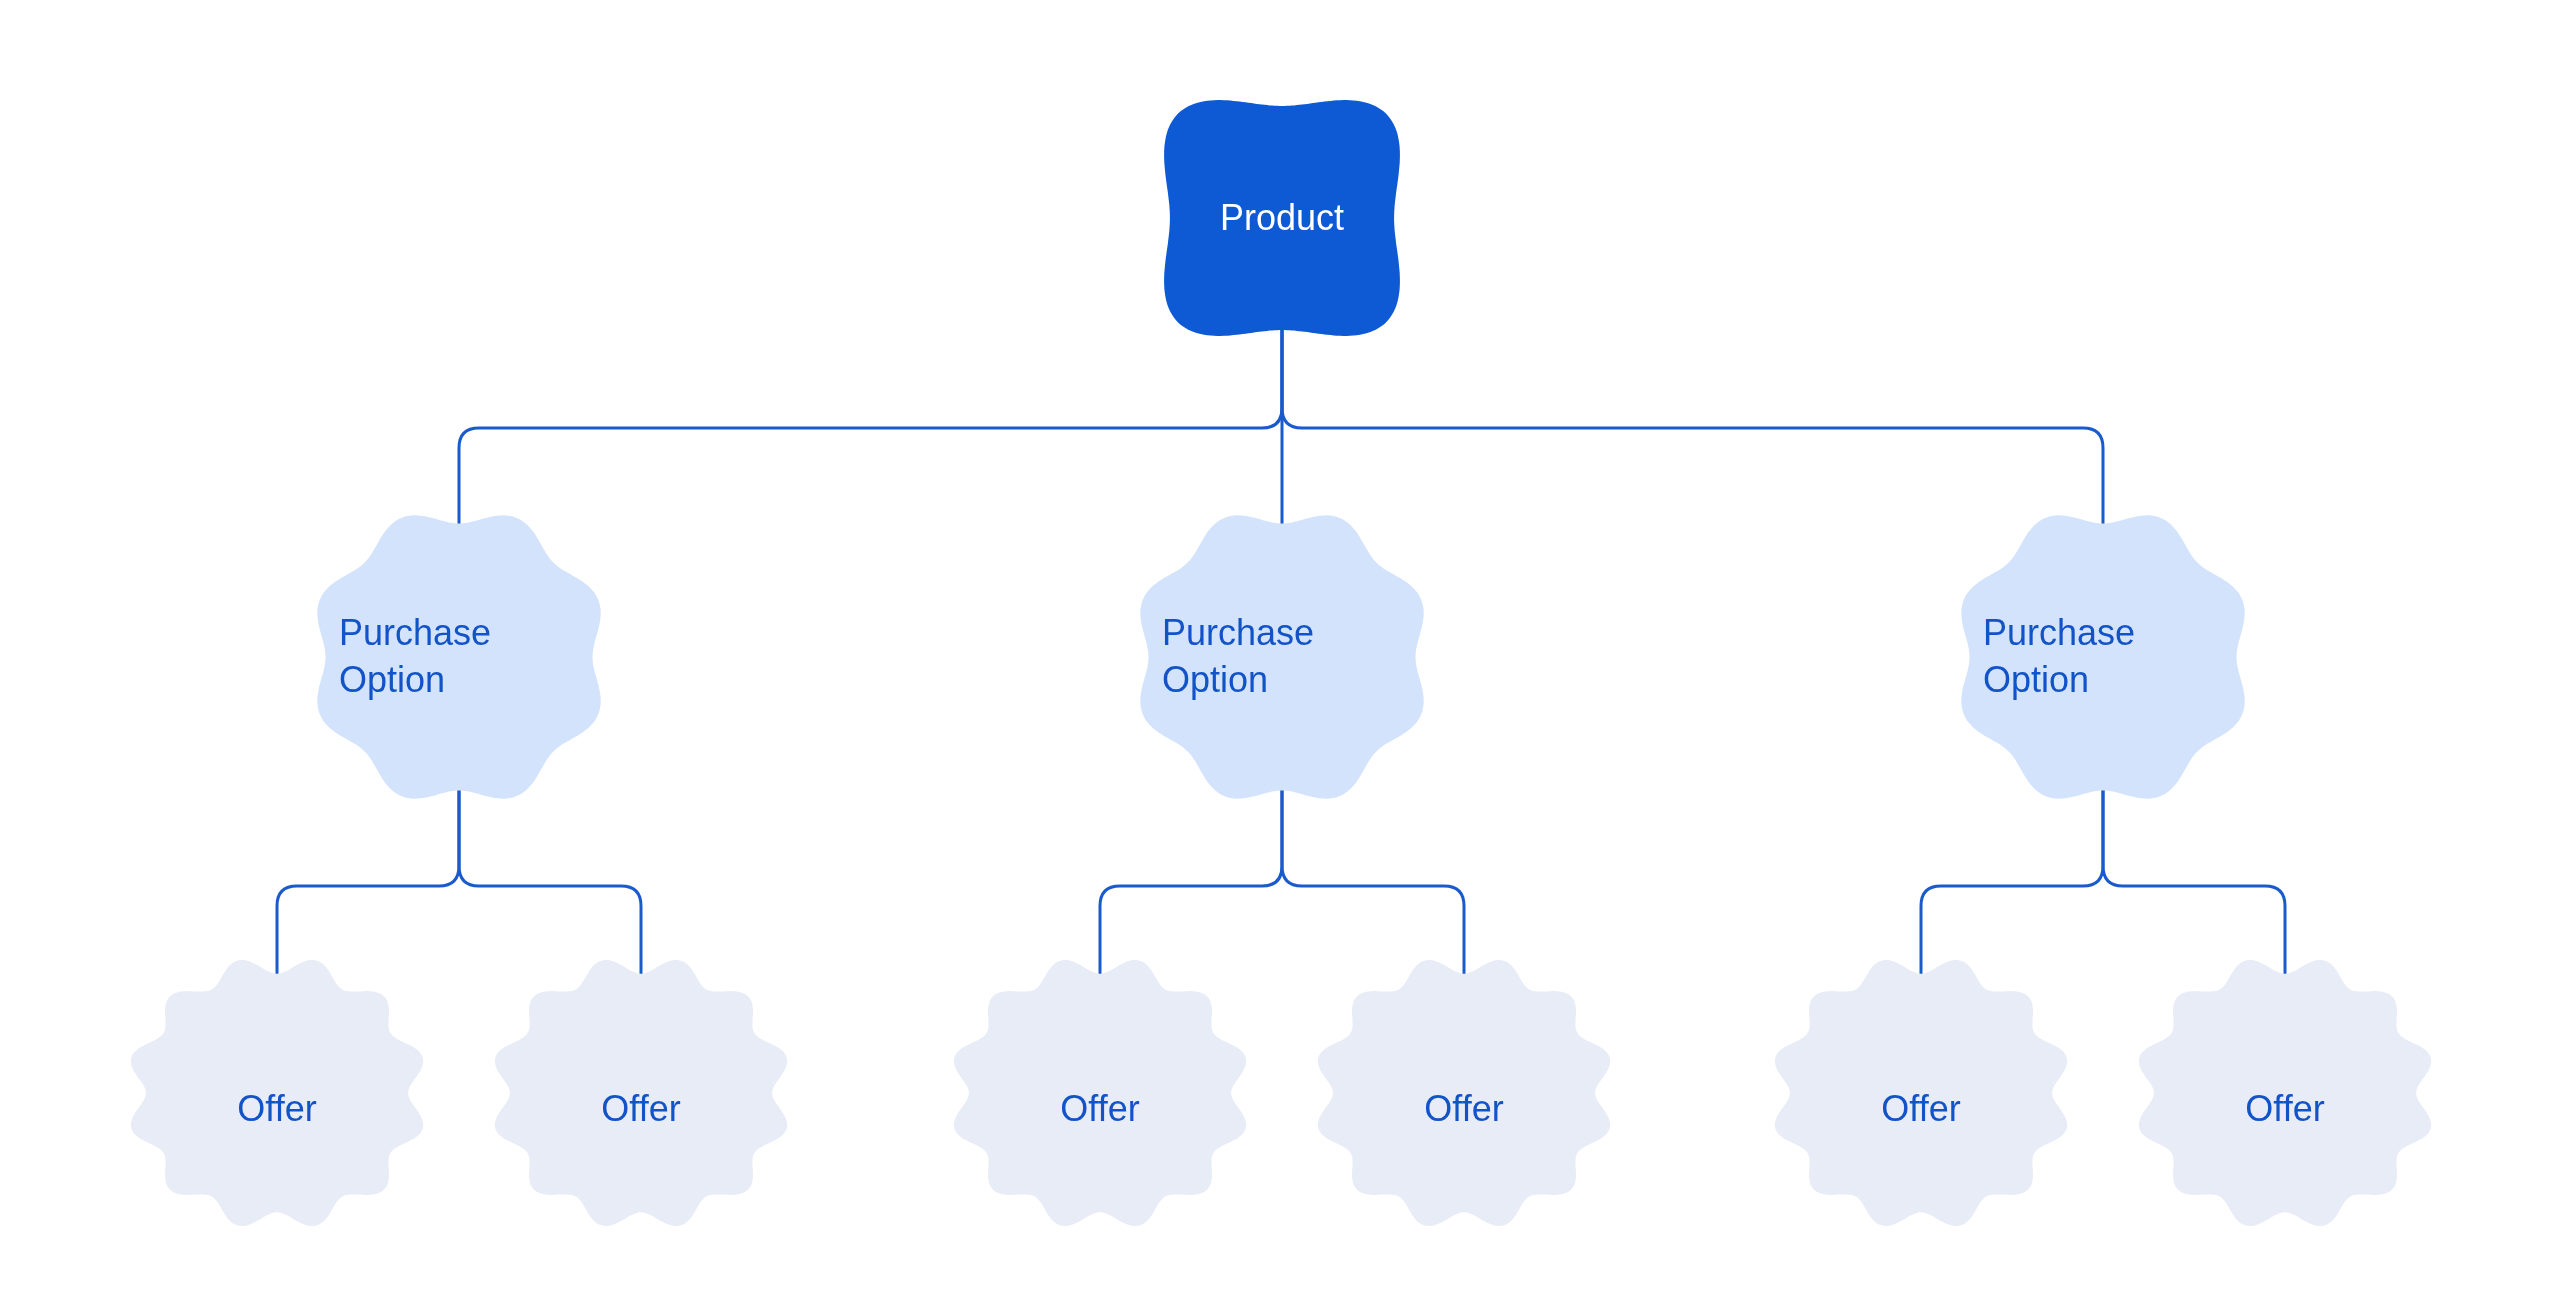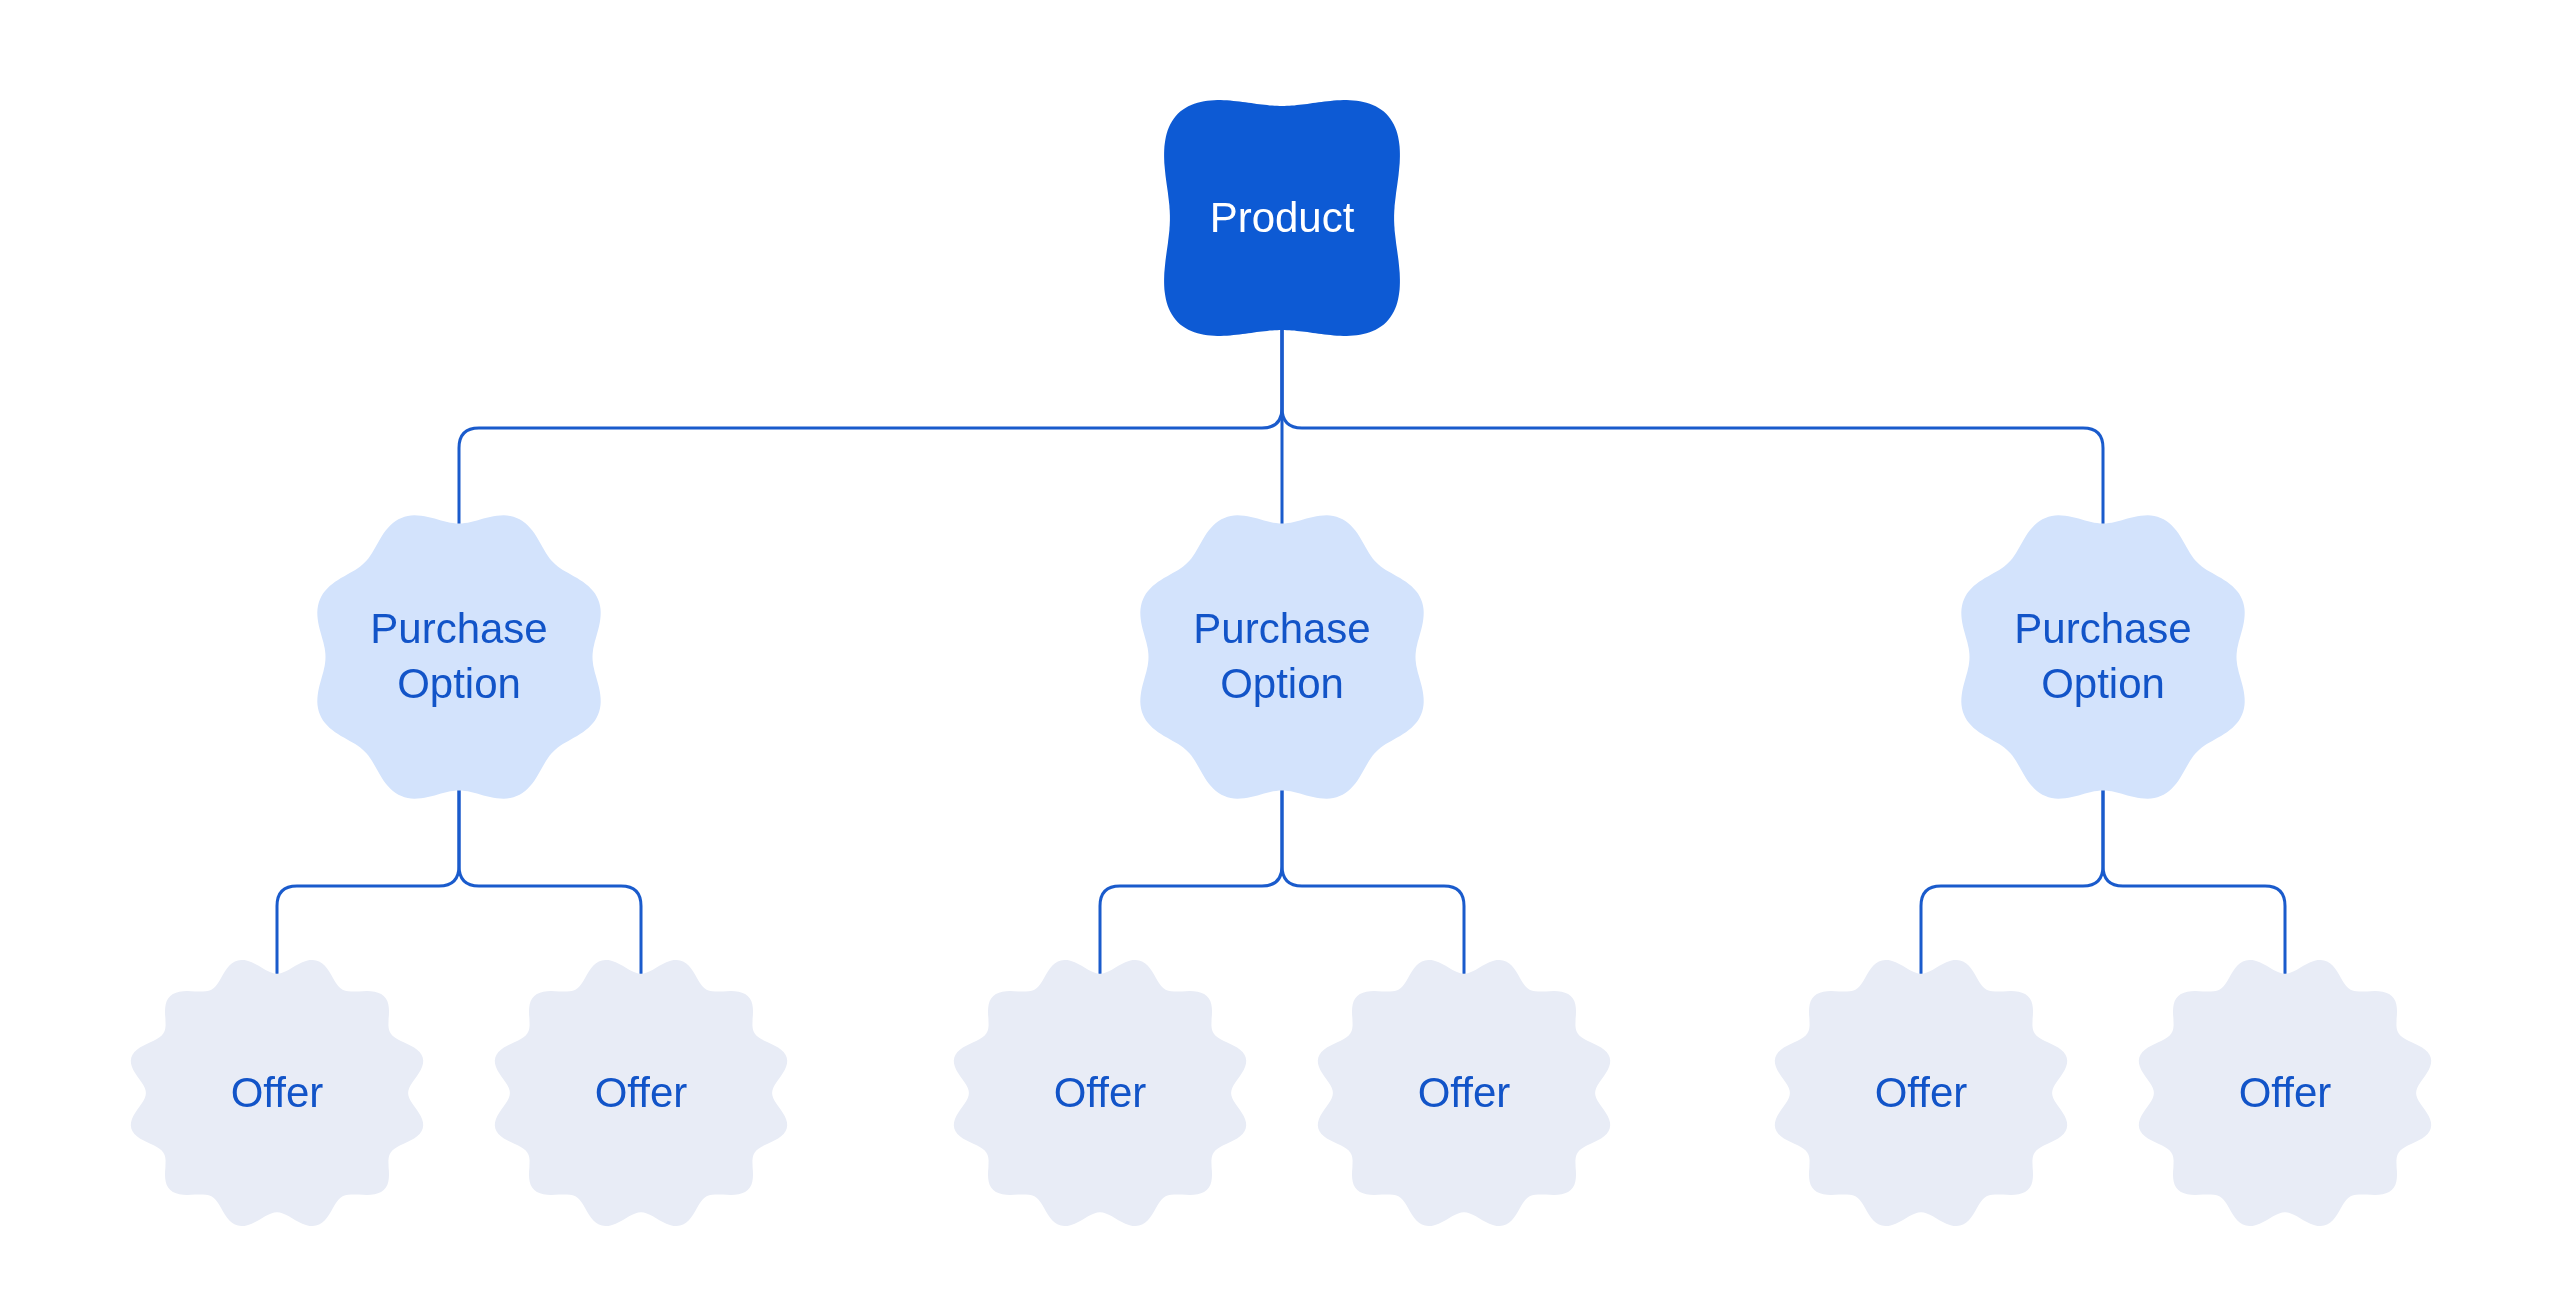--- a/index.html
+++ b/index.html
@@ -19,37 +19,38 @@
     position: absolute;
     left: 0;
     top: 0;
     width: 2560px;
     height: 1312px;
     display: block;
   }
   .node-label {
     position: absolute;
     transform: translate(-50%, -50%);
-    font-size: 42px;
+    font-size: 36px;
     font-weight: 500;
-    text-align: center;
+    text-align: left;
     line-height: 1.3;
     color: var(--label-blue, #1254c8);
     user-select: none;
     pointer-events: none;
   }
   .node-label.product {
     color: var(--product-text, #ffffff);
     white-space: nowrap;
   }
   .node-label.purchase {
     width: 240px;
   }
   .node-label.offer {
     white-space: nowrap;
+    margin-top: 16px;
   }
 </style>
 </head>
 <body>
 
 <div class="stage">
 
   <svg id="diagram-svg" viewBox="0 0 2560 1312" xmlns="http://www.w3.org/2000/svg">
       <path d="M 1282 218 L 1282 657" fill="none" stroke="#1A5BCC" stroke-width="3" stroke-linejoin="round"></path>
       <path d="M 1282 218 L 1282 408 Q 1282 428 1262 428 L 479 428 Q 459 428 459 448 L 459 657" fill="none" stroke="#1A5BCC" stroke-width="3" stroke-linejoin="round"></path>

